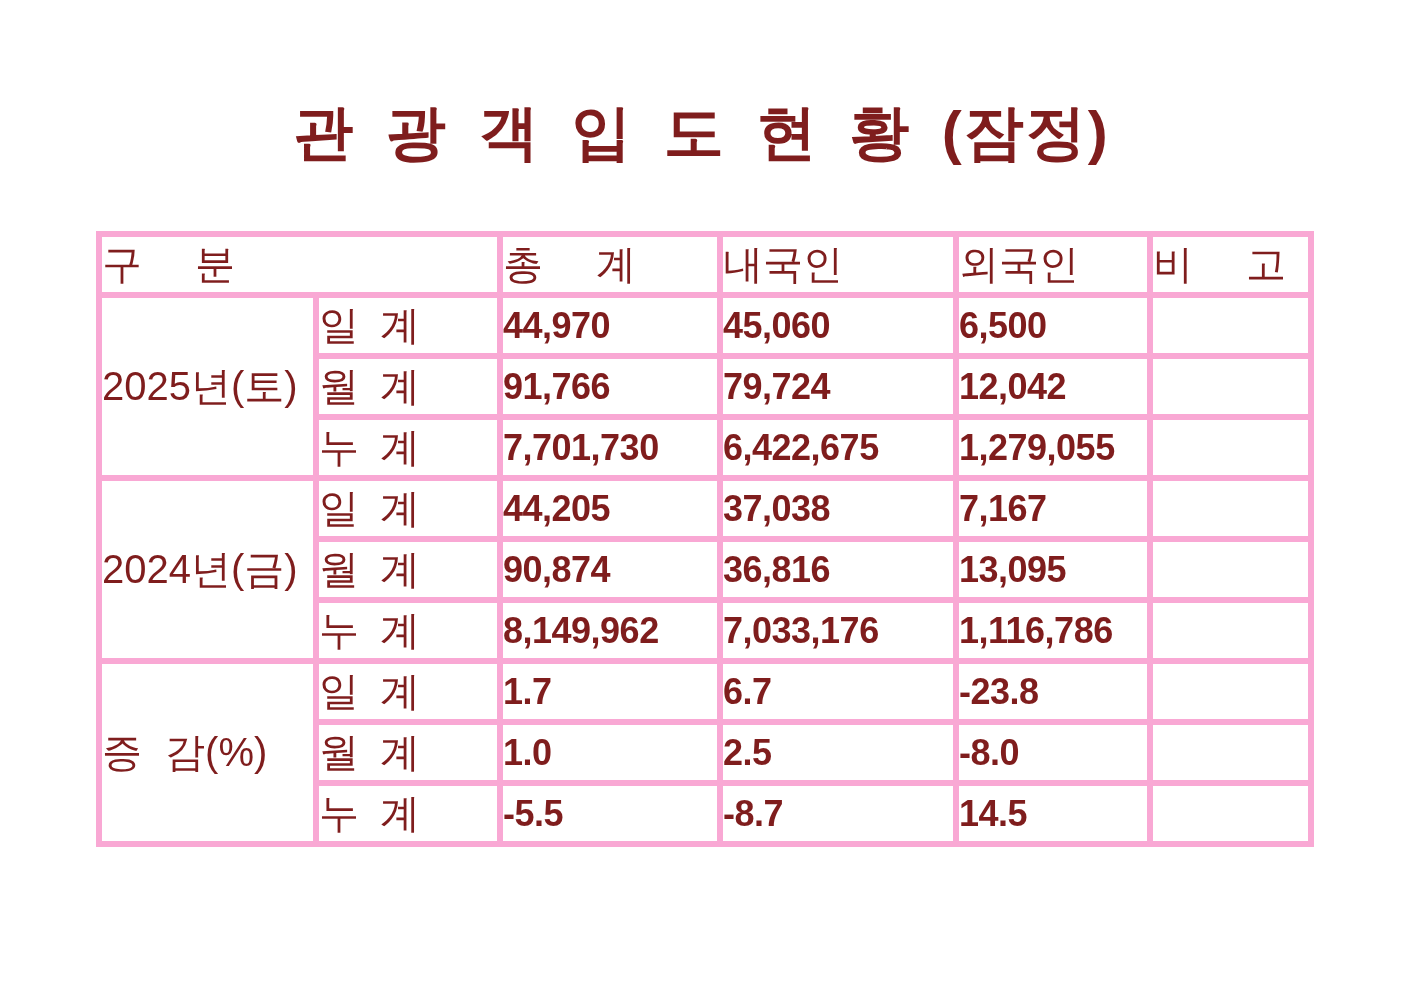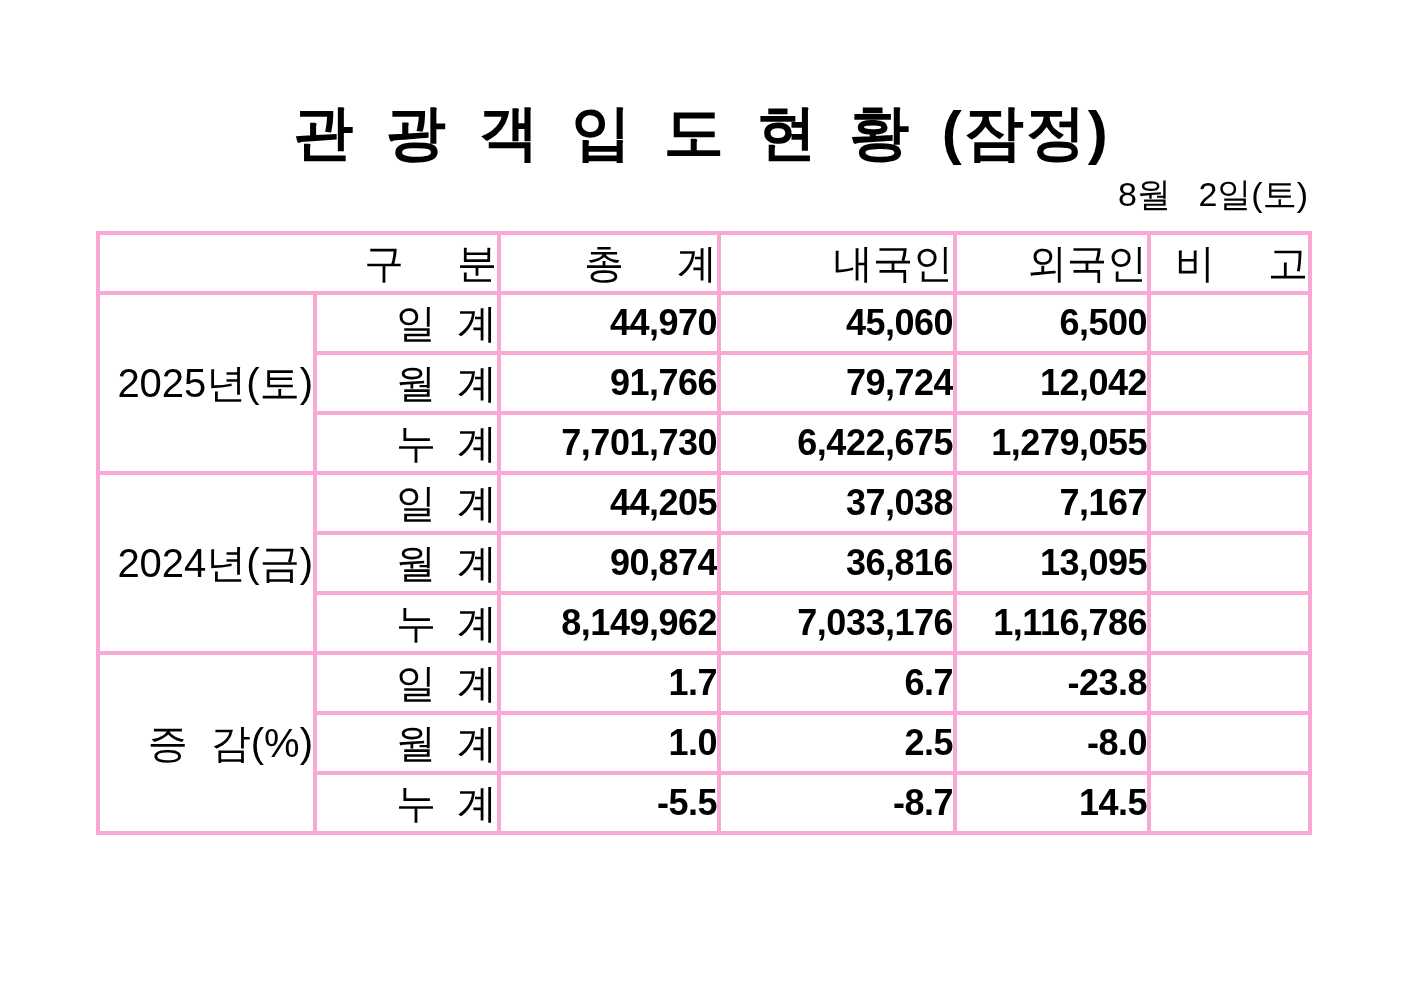--- a/index.html
+++ b/index.html
@@ -1,21 +1,21 @@
 <!DOCTYPE html>
 <html><head>
 <meta charset="utf-8">
 <style>
   html, body { margin: 0; padding: 0; background: #ffffff; }
   .page {
     position: relative;
     width: 1403px;
     height: 992px;
     background: #ffffff;
-    color: #000000;
+    color: #7f1d1d;
     font-family: "Liberation Sans", "DejaVu Sans", sans-serif;
     overflow: hidden;
     border-radius: 23px;
   }
   .title {
     position: absolute;
     top: 98px;
     left: 0;
     width: 100%;
     margin: 0;
@@ -39,23 +39,23 @@
   table.stats {
     position: absolute;
     left: 96px;
     top: 231px;
     width: 1212px;
     border-collapse: collapse;
     table-layout: fixed;
   }
   table.stats tr { height: 60px; }
   table.stats th, table.stats td {
-    border: 4px solid #f9a8d4;
+    border: 6px solid #f9a8d4;
     padding: 0;
-    text-align: right;
+    text-align: left;
     vertical-align: middle;
     overflow: hidden;
     white-space: nowrap;
   }
   .h { font-size: 40px; font-weight: normal; }
   .spread { word-spacing: 42px; }
   .glabel { font-size: 40px; font-weight: normal; word-spacing: 12px; }
   .slabel { font-size: 40px; font-weight: normal; word-spacing: 10px; }
   .num { font-size: 36px; font-weight: bold; letter-spacing: -0.5px; }
   .note-cell { }
@@ -69,21 +69,20 @@
     white-space: nowrap;
   }
 </style>
 </head>
 <body>
 
 <div class="page">
 
   <h1 class="title">관 광 객 입 도 현 황 (잠정)</h1>
 
-  <div class="date-line">8월 2일(토)</div>
 
   <table class="stats">
     <colgroup>
       <col style="width:217px">
       <col style="width:184px">
       <col style="width:220px">
       <col style="width:236px">
       <col style="width:194px">
       <col style="width:161px">
     </colgroup>

